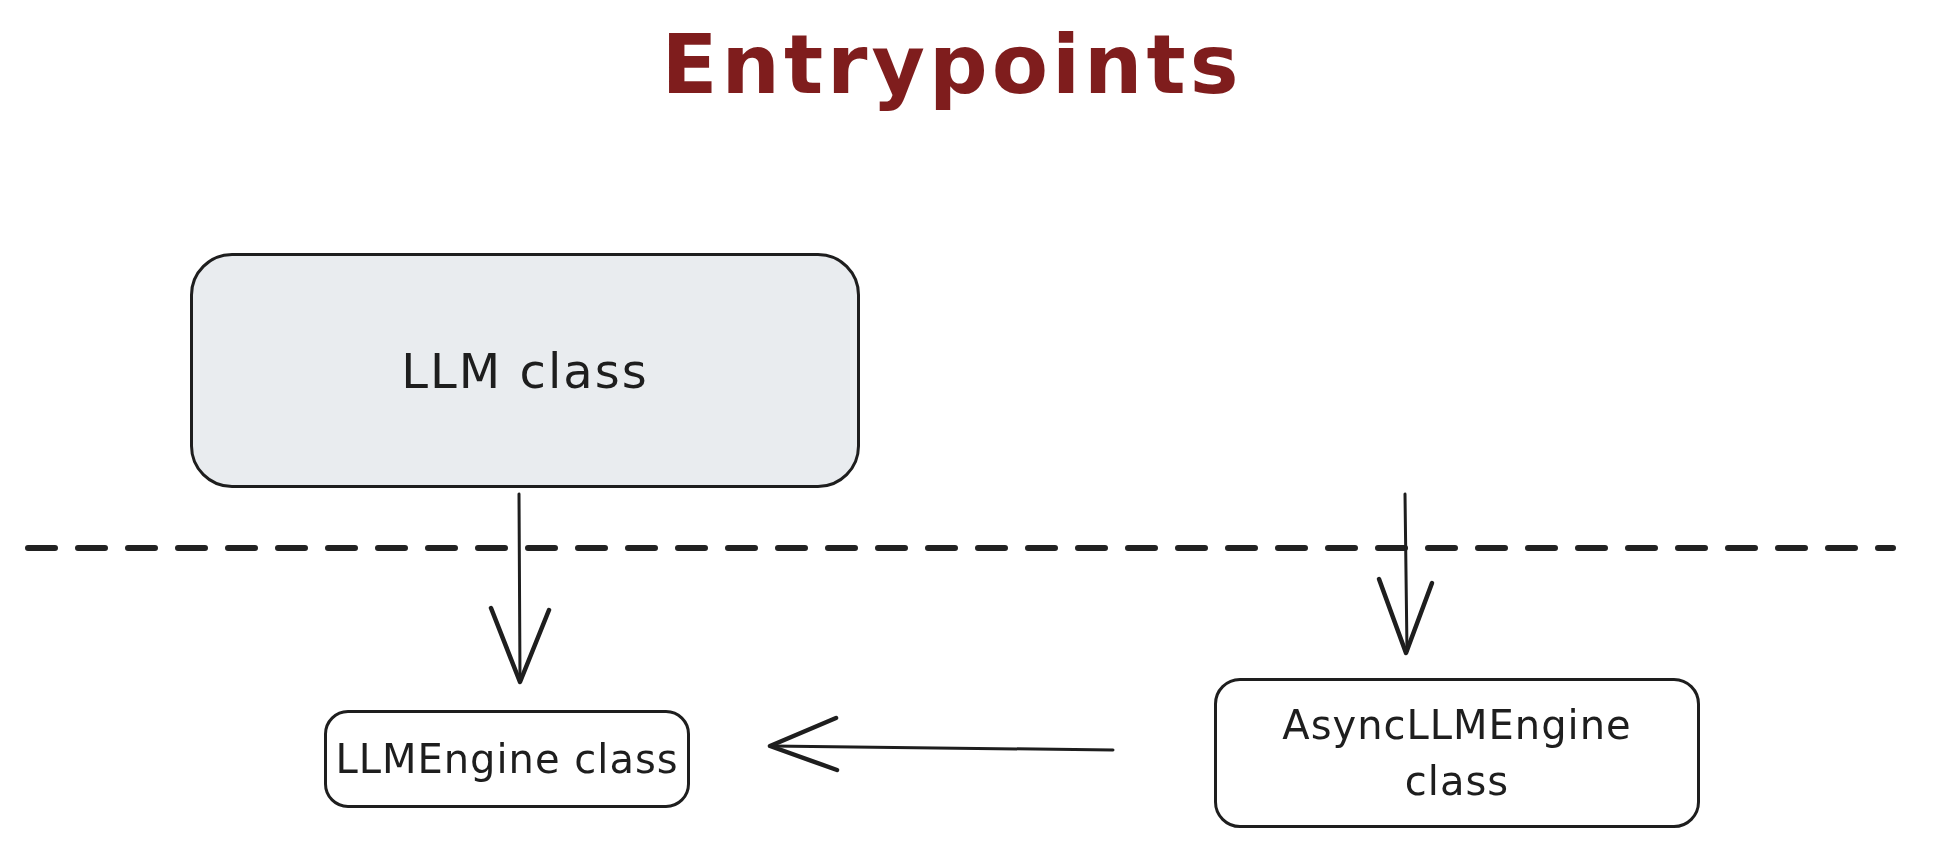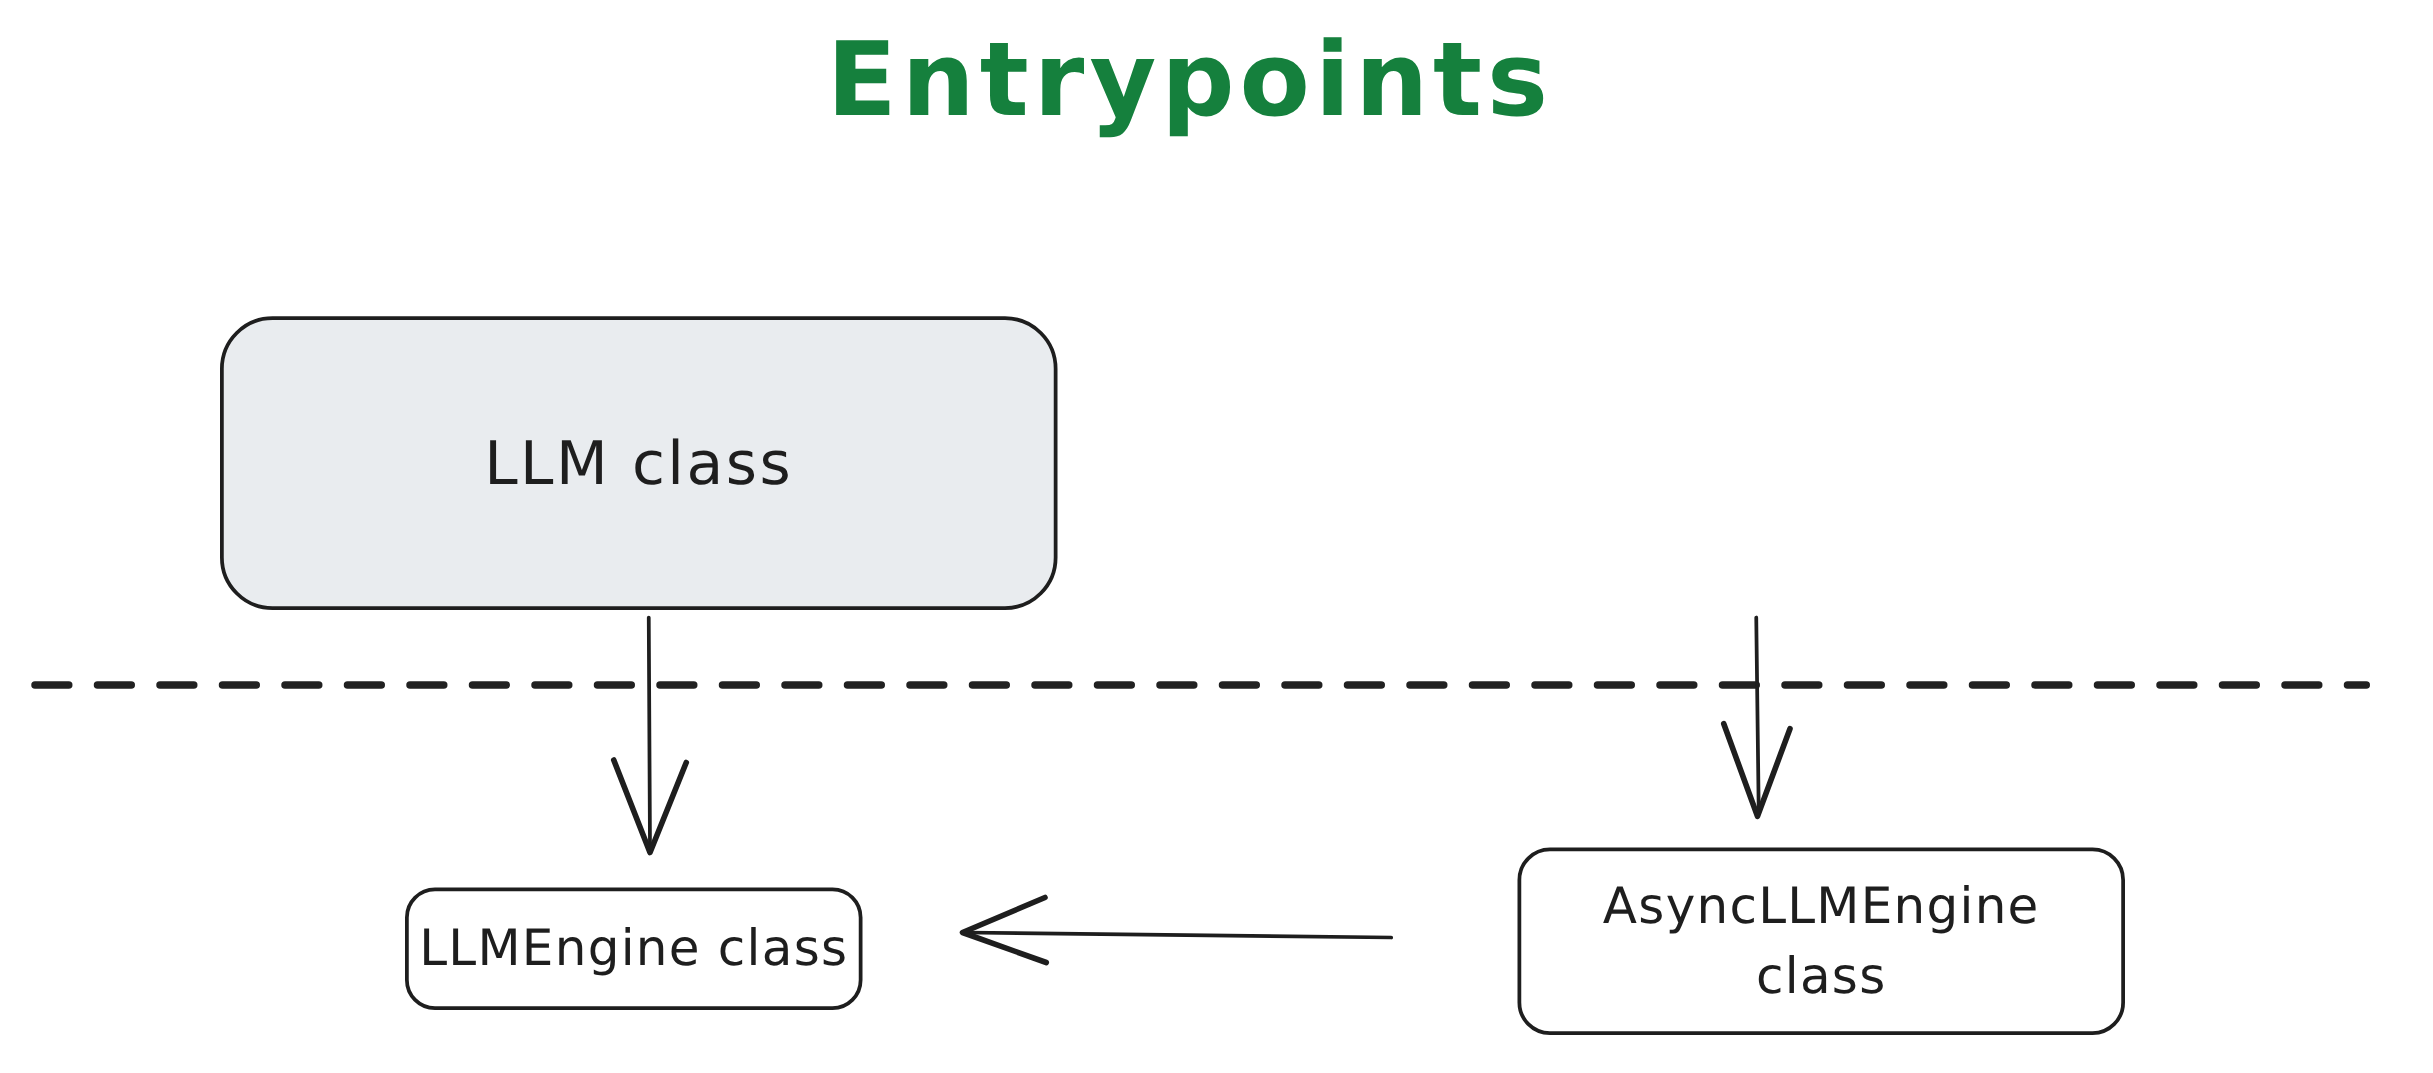--- a/index.html
+++ b/index.html
@@ -19,37 +19,37 @@
   .title {
     position: absolute;
     left: 579px;
     top: 14px;
     width: 746px;
     text-align: center;
     font-size: 82px;
     font-weight: 700;
     letter-spacing: 4px;
     line-height: 1.25;
-    color: #15803d;
+    color: #7f1d1d;
     white-space: nowrap;
   }
   .node {
     position: absolute;
     box-sizing: border-box;
     border: 3px solid #1e1e1e;
     display: flex;
     align-items: center;
     justify-content: center;
     text-align: center;
     white-space: pre-line;
     font-weight: 500;
     color: #1e1e1e;
   }
   .node--llm {
-    left: 176px; top: 253px;
+    left: 190px; top: 253px;
     width: 670px; height: 235px;
     border-radius: 42px;
     font-size: 48px;
     letter-spacing: 2px;
   }
   .node--api {
     left: 1094px; top: 247px;
     width: 652px; height: 231px;
     border-radius: 42px;
     font-size: 44px;

